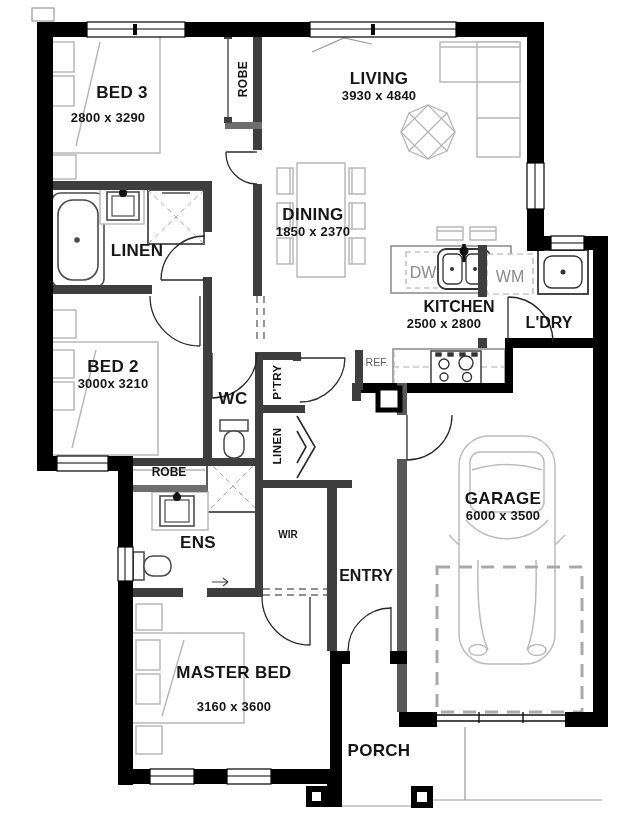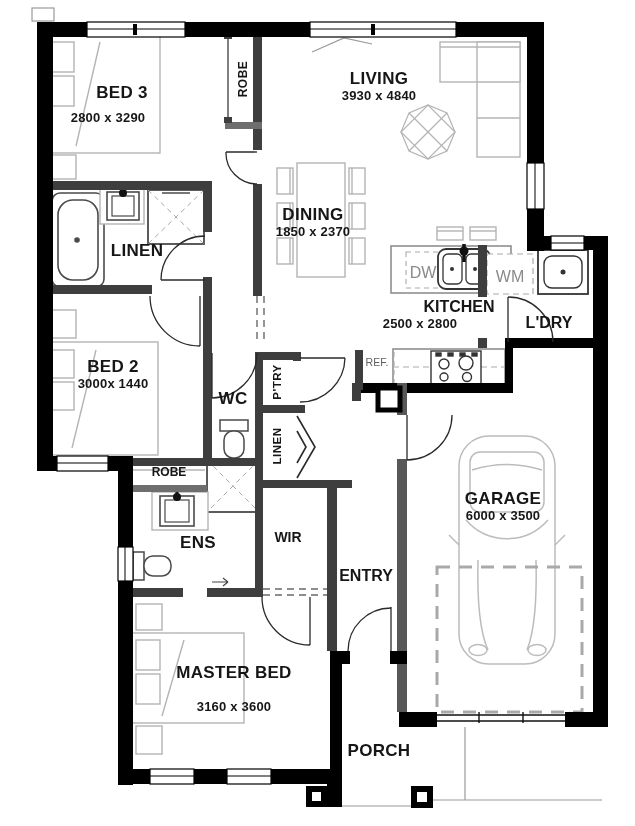--- a/index.html
+++ b/index.html
@@ -3,21 +3,21 @@
 <meta charset="utf-8">
 <style>
   html,body{margin:0;padding:0;background:#ffffff;}
   #plan{position:relative;width:635px;height:826px;background:#ffffff;overflow:hidden;
         font-family:Liberation Sans, sans-serif;border-radius:8px;}
   #plan svg{position:absolute;left:0;top:0;}
   .lbl{position:absolute;font-weight:bold;color:#161616;white-space:nowrap;
        transform:translateX(-50%);line-height:1.05;}
   .room{font-size:17px;letter-spacing:.3px;}
   .room-sm{font-size:16px;}
-  .room-xs{font-size:14px;}
+  .room-xs{font-size:10px;}
   .dims{font-size:13px;letter-spacing:.2px;}
   .small-room{font-size:12px;}
   .vlbl{position:absolute;font-weight:bold;color:#161616;white-space:nowrap;
         transform:translate(-50%,-50%) rotate(-90deg);font-size:12px;letter-spacing:.5px;}
   .appl{position:absolute;font-weight:normal;color:#8a8a8a;font-size:16px;
         transform:translateX(-50%);white-space:nowrap;}
   .appl-dark{color:#5f5f5f;font-size:10.5px;}
 </style>
 </head>
 <body>
@@ -340,28 +340,28 @@
 
   <div class="lbl room" style="left:379px;top:70px;">LIVING</div>
   <div class="lbl dims" style="left:379px;top:89px;">3930 x 4840</div>
 
   <div class="lbl room" style="left:313px;top:206px;">DINING</div>
   <div class="lbl dims" style="left:313px;top:225px;">1850 x 2370</div>
 
   <div class="lbl room" style="left:137px;top:242px;">LINEN</div>
 
   <div class="lbl room" style="left:113px;top:358px;">BED 2</div>
-  <div class="lbl dims" style="left:113px;top:377px;">3000x 1440</div>
+  <div class="lbl dims" style="left:113px;top:377px;">3000x 3210</div>
 
   <div class="lbl room" style="left:233px;top:390px;">WC</div>
   <div class="vlbl" style="left:277px;top:382px;font-size:11.5px;">P'TRY</div>
   <div class="vlbl" style="left:277px;top:446px;font-size:11.5px;">LINEN</div>
 
   <div class="lbl room-sm" style="left:444px;top:299px;margin-left:15px;">KITCHEN</div>
-  <div class="lbl dims" style="left:420px;top:317px;">2500 x 2800</div>
+  <div class="lbl dims" style="left:444px;top:317px;">2500 x 2800</div>
   <div class="lbl room-sm" style="left:549px;top:315px;">L'DRY</div>
 
   <div class="lbl small-room" style="left:169px;top:466px;">ROBE</div>
   <div class="lbl room" style="left:198px;top:534px;">ENS</div>
   <div class="lbl room-xs" style="left:288px;top:530px;">WIR</div>
   <div class="lbl room-sm" style="left:366px;top:568px;">ENTRY</div>
 
   <div class="lbl room" style="left:503px;top:490px;">GARAGE</div>
   <div class="lbl dims" style="left:503px;top:509px;">6000 x 3500</div>
 

